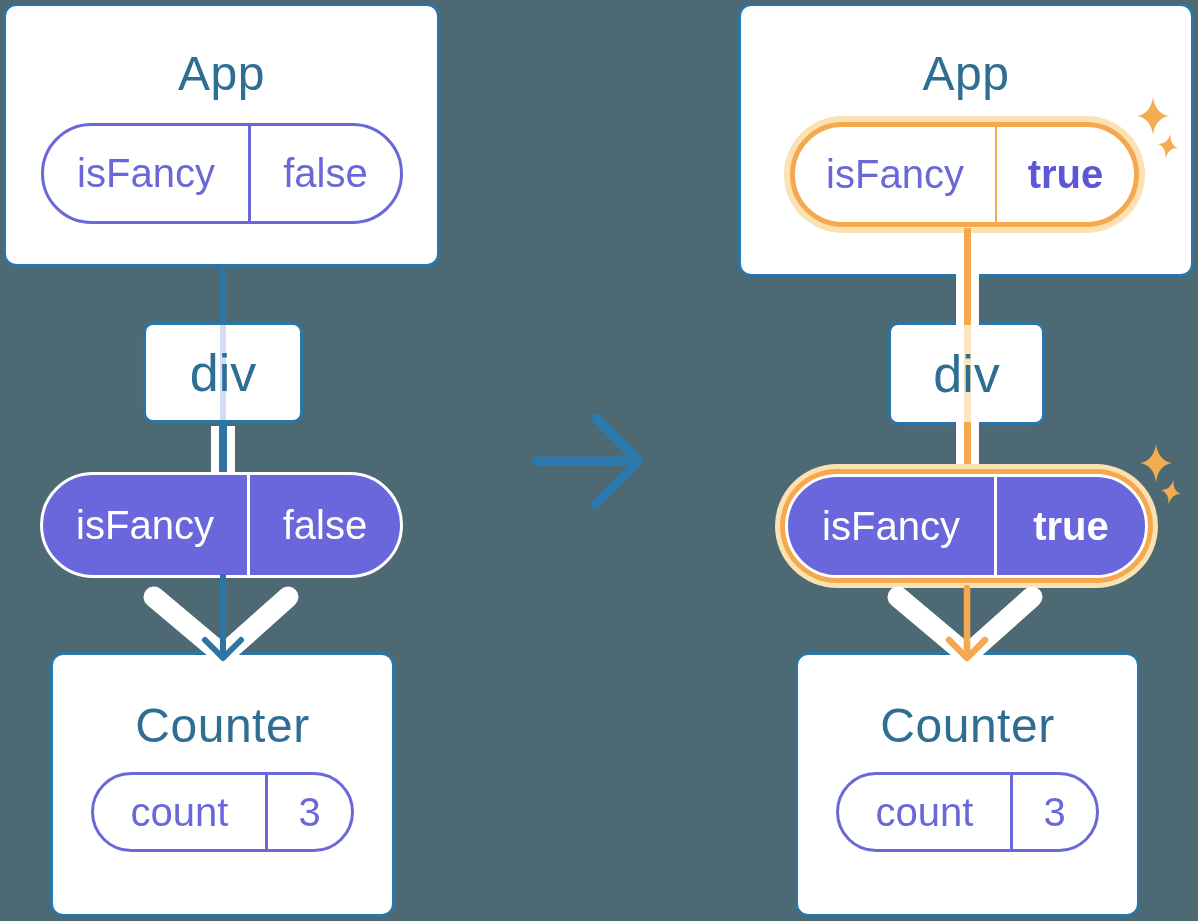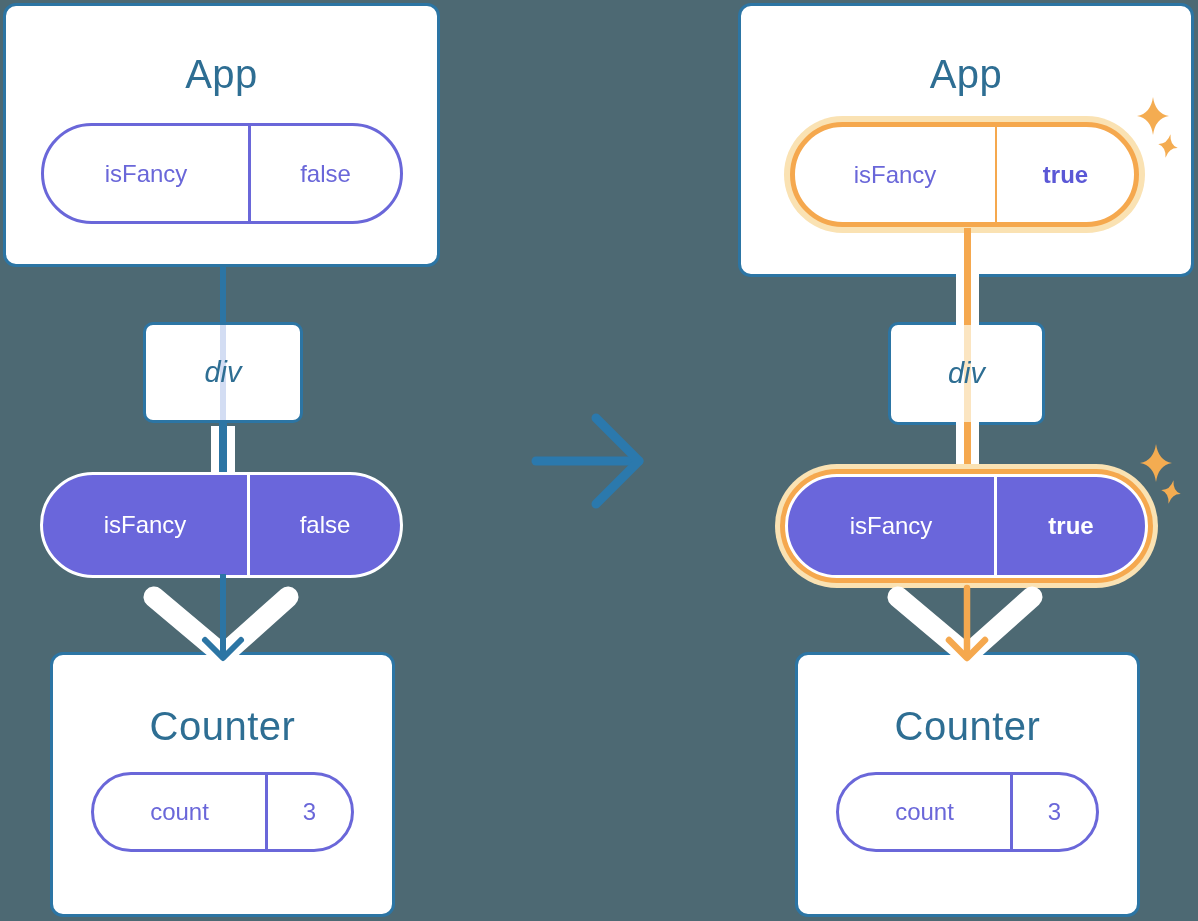--- a/index.html
+++ b/index.html
@@ -13,41 +13,41 @@
   .box{ position:absolute; background:#fff; border:3px solid #2C75A4; border-radius:13px; }
   .app-left    { left:3px;   top:3px;   width:437px; height:264px; }
   .app-right   { left:738px; top:3px;   width:456px; height:274px; }
   .div-left    { left:143px; top:322px; width:160px; height:101px; border-radius:10px; }
   .div-right   { left:888px; top:322px; width:157px; height:103px; border-radius:10px; }
   .counter-left { left:50px;  top:652px; width:345px; height:265px; }
   .counter-right{ left:795px; top:652px; width:345px; height:265px; }
 
   .node-title{
     position:absolute; left:0; right:0; top:44px; text-align:center;
-    font-size:40px; line-height:48px; color:#2E6E93; letter-spacing:0.5px;
+    font-size:48px; line-height:48px; color:#2E6E93; letter-spacing:0.5px;
   }
   .counter-title{ top:47px; }
 
   .div-label{
     position:relative; z-index:1; width:100%; height:100%;
     display:flex; align-items:center; justify-content:center;
-    font-size:29px; color:#2E6E93;font-style:italic;
+    font-size:52px; color:#2E6E93;
   }
   .thread{ position:absolute; top:0; bottom:0; z-index:0; }
   .div-left  .thread{ left:74px; width:6px; background:#D3DDF3; }
   .div-right .thread{ left:73px; width:7px; background:#FBE5C1; }
 
   
   .pill{
     position:absolute; display:flex; border-radius:60px; overflow:hidden;
     background:#fff;
   }
   .pill .cell{
     display:flex; align-items:center; justify-content:center;
-    font-size:24px; white-space:nowrap;
+    font-size:40px; white-space:nowrap;
   }
   .bold{ font-weight:bold; }
 
   .state-left{ left:35px; top:117px; width:362px; height:101px;
     border:3px solid #6A67D9; color:#6A67D9; }
   .state-left .cell-key{ width:207px; border-right:3px solid #6A67D9; }
   .state-left .cell-val{ flex:1; }
 
   .state-right{ left:49px; top:116px; width:349px; height:105px;
     border:5px solid #F5A84E; color:#6A67D9;

